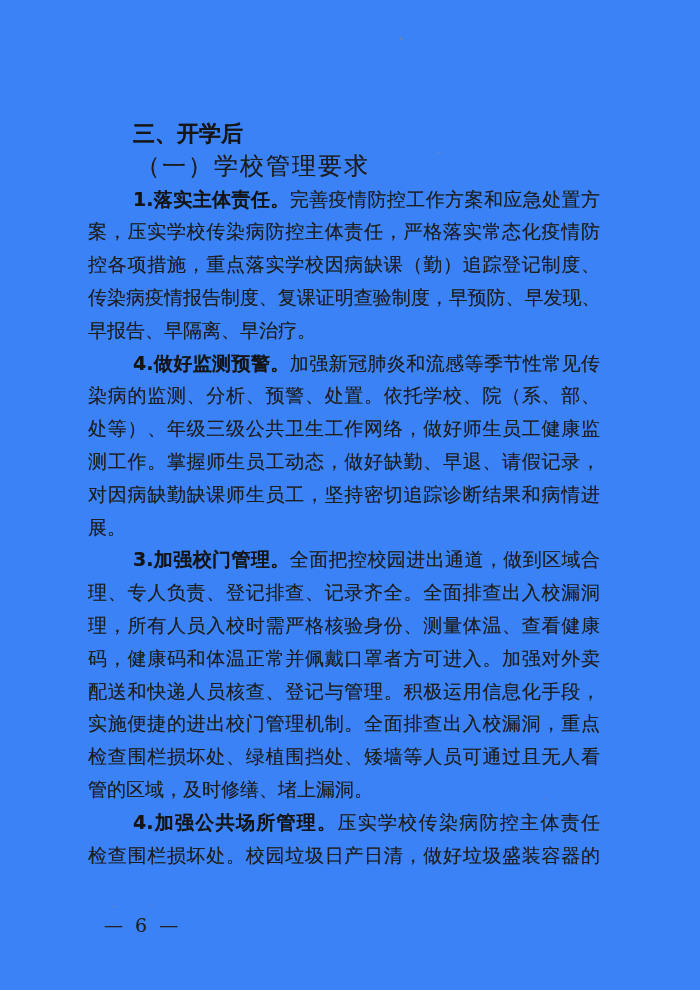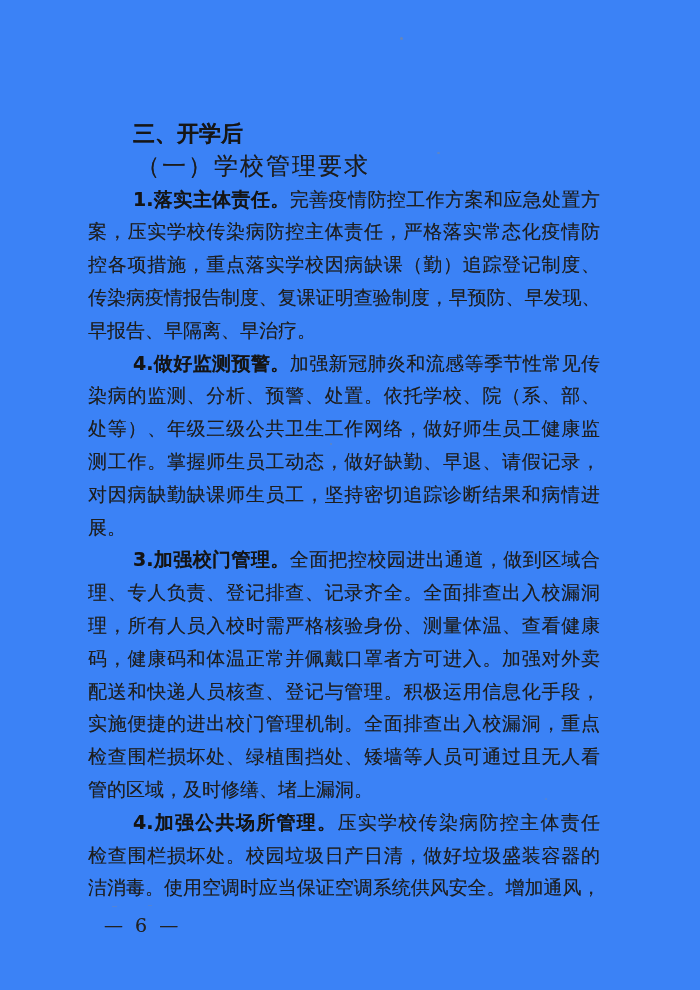--- a/index.html
+++ b/index.html
@@ -112,21 +112,20 @@
     <div class="line just">理、专人负责、登记排查、记录齐全。全面排查出入校漏洞</div>
     <div class="line just">理，所有人员入校时需严格核验身份、测量体温、查看健康</div>
     <div class="line just">码，健康码和体温正常并佩戴口罩者方可进入。加强对外卖</div>
     <div class="line just">配送和快递人员核查、登记与管理。积极运用信息化手段，</div>
     <div class="line just">实施便捷的进出校门管理机制。全面排查出入校漏洞，重点</div>
     <div class="line just">检查围栏损坏处、绿植围挡处、矮墙等人员可通过且无人看</div>
     <div class="line">管的区域，及时修缮、堵上漏洞。</div>
 
     <div class="line just indent"><span class="lead">4.加强公共场所管理。</span><span>压实学校传染病防控主体责任</span></div>
     <div class="line just">检查围栏损坏处。校园垃圾日产日清，做好垃圾盛装容器的清</div>
-    <div class="line just tight">洁消毒。使用空调时应当保证空调系统供风安全。增加通风，</div>
 
   </div>
 
   <div class="page-number">— 6 —</div>
 
   <div class="speck s1"></div>
   <div class="speck s2"></div>
   <div class="speck s3"></div>
   <div class="speck s4"></div>
   <div class="speck s5"></div>

